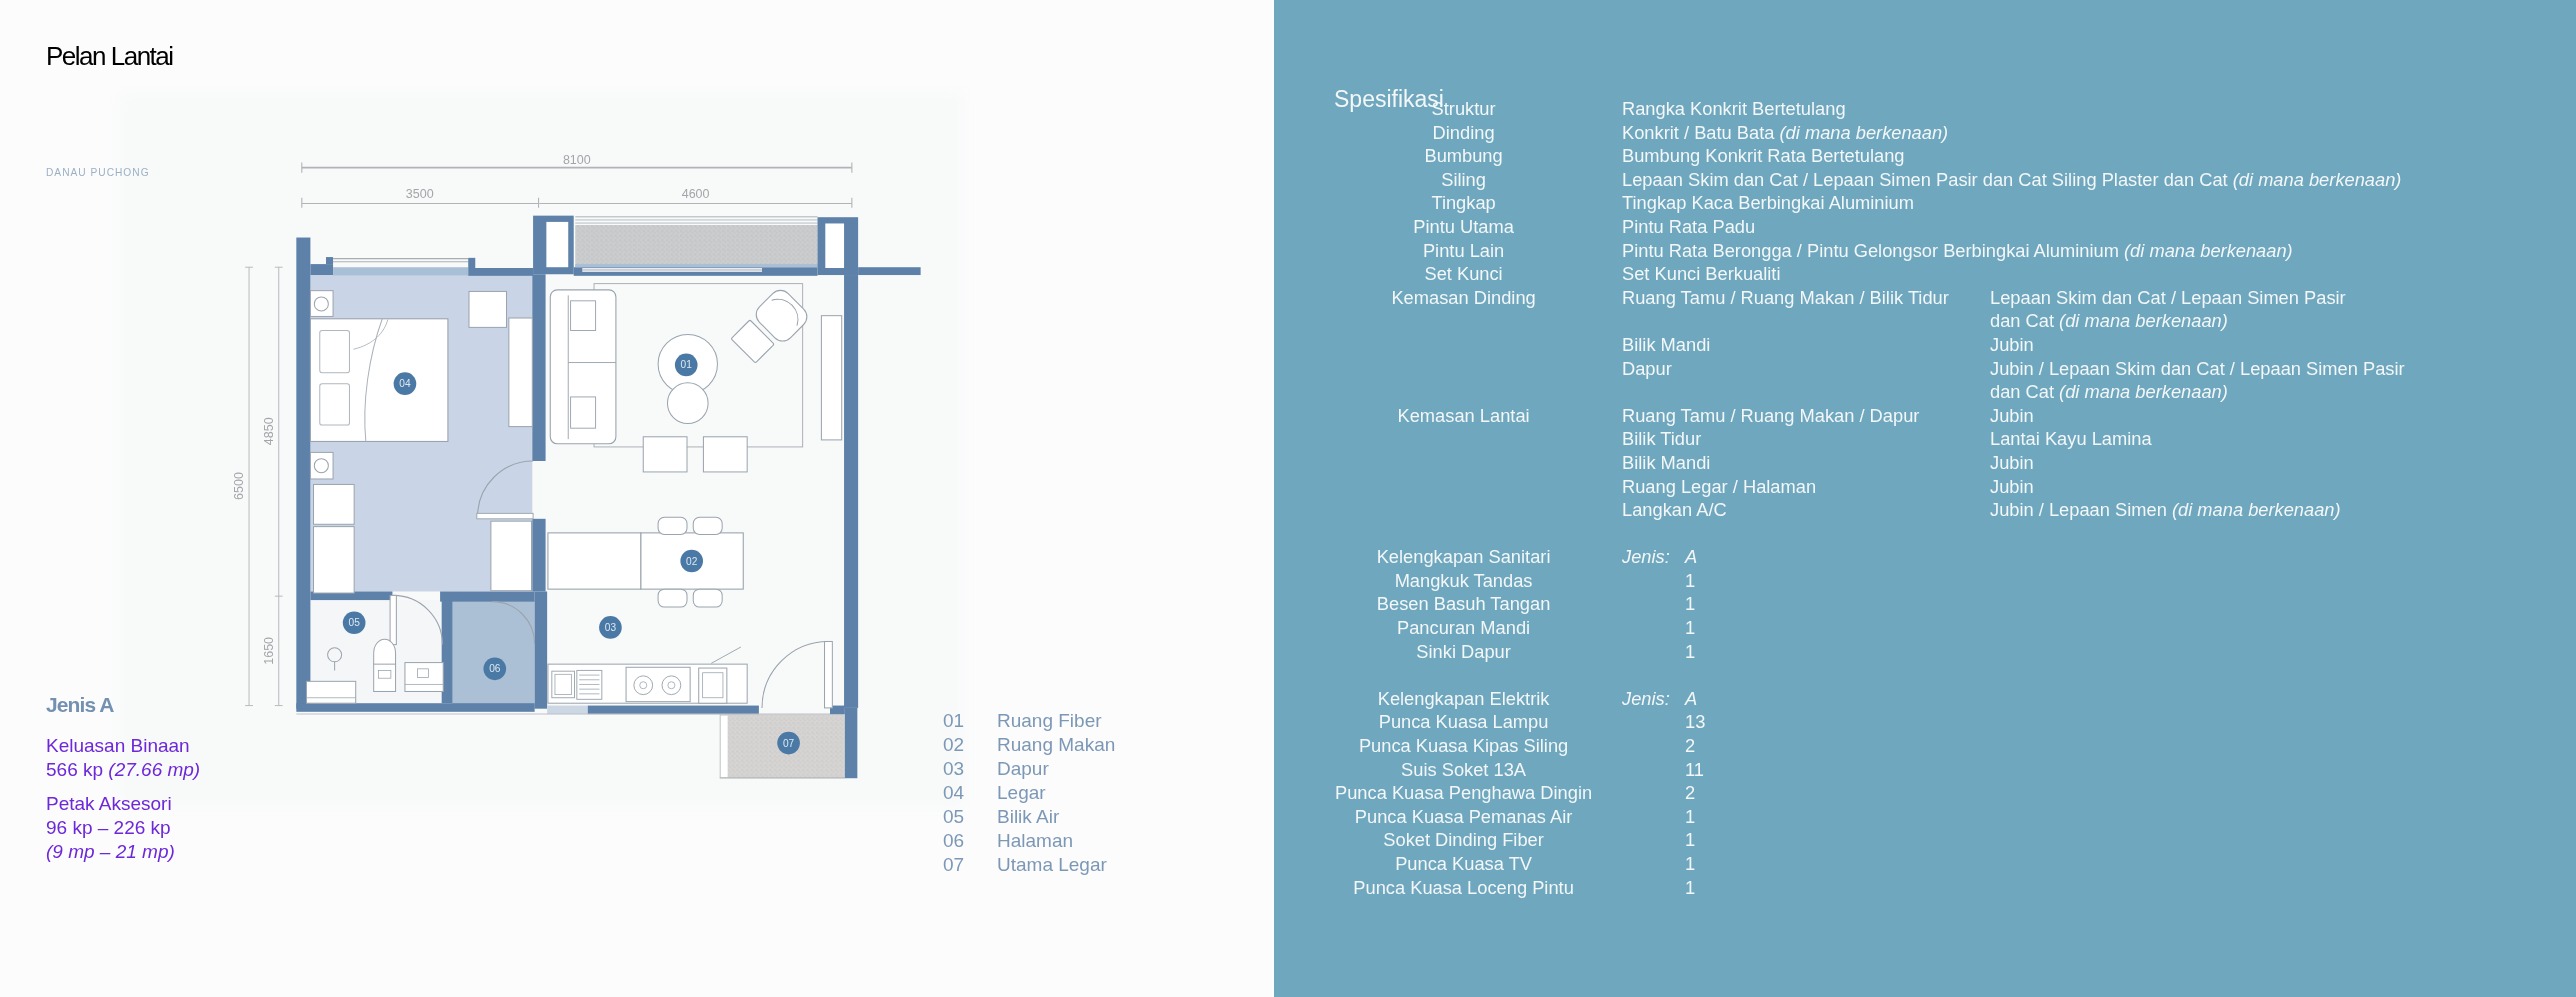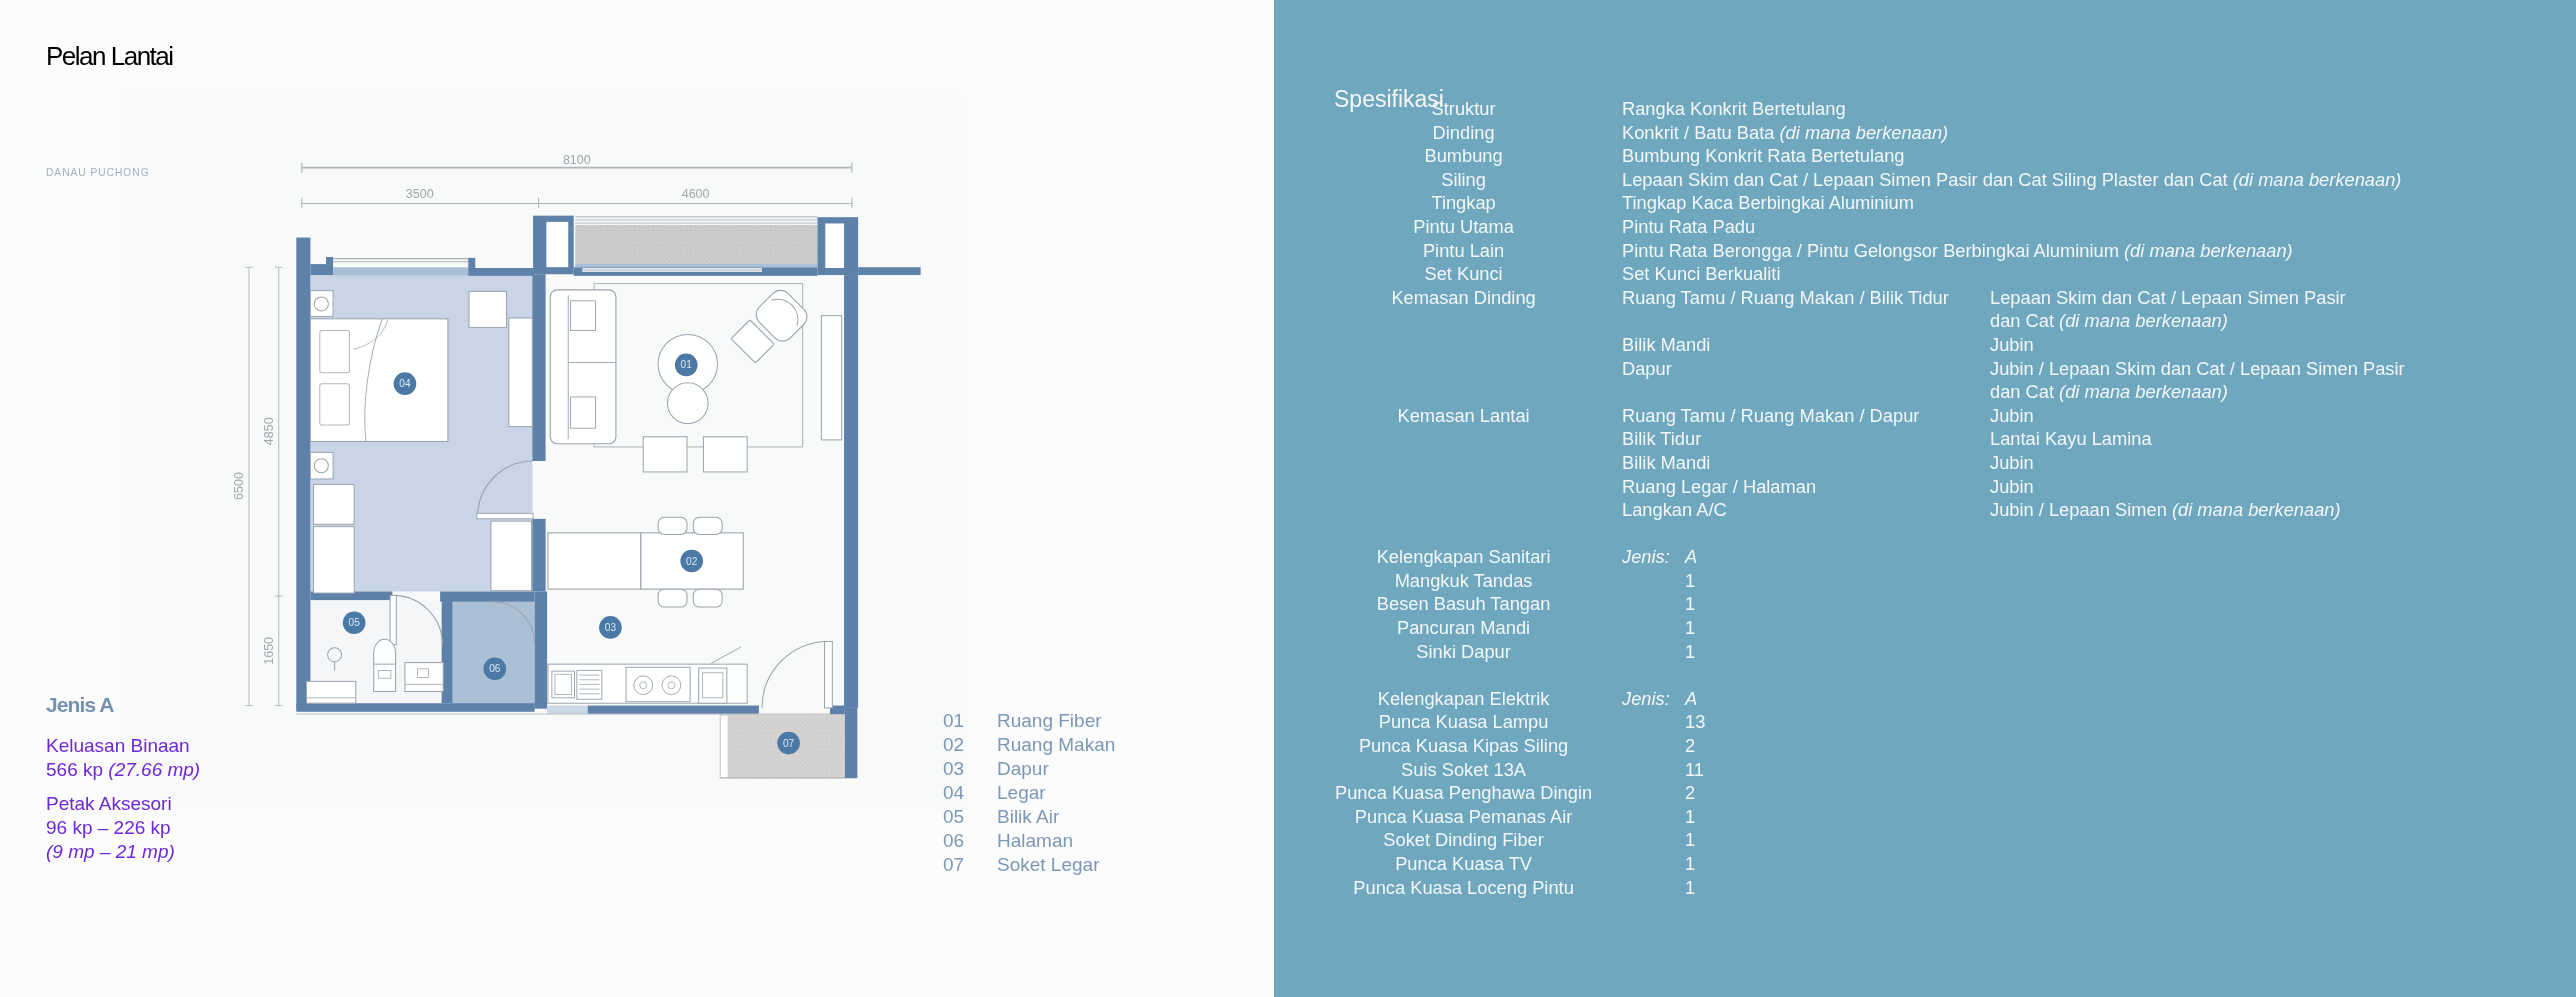--- a/index.html
+++ b/index.html
@@ -459,21 +459,21 @@
 <tr>
         <td class="n">05</td>
         <td>Bilik Air</td>
       </tr>
 <tr>
         <td class="n">06</td>
         <td>Halaman</td>
       </tr>
 <tr>
         <td class="n">07</td>
-        <td>Soket Legar</td>
+        <td>Utama Legar</td>
       </tr>
 </tbody>
   </table>
 
 <div id="spectitle" class="abs">Spesifikasi</div>
 
 <div id="speccol1" class="abs spec">Struktur
 Dinding
 Bumbung
 Siling

